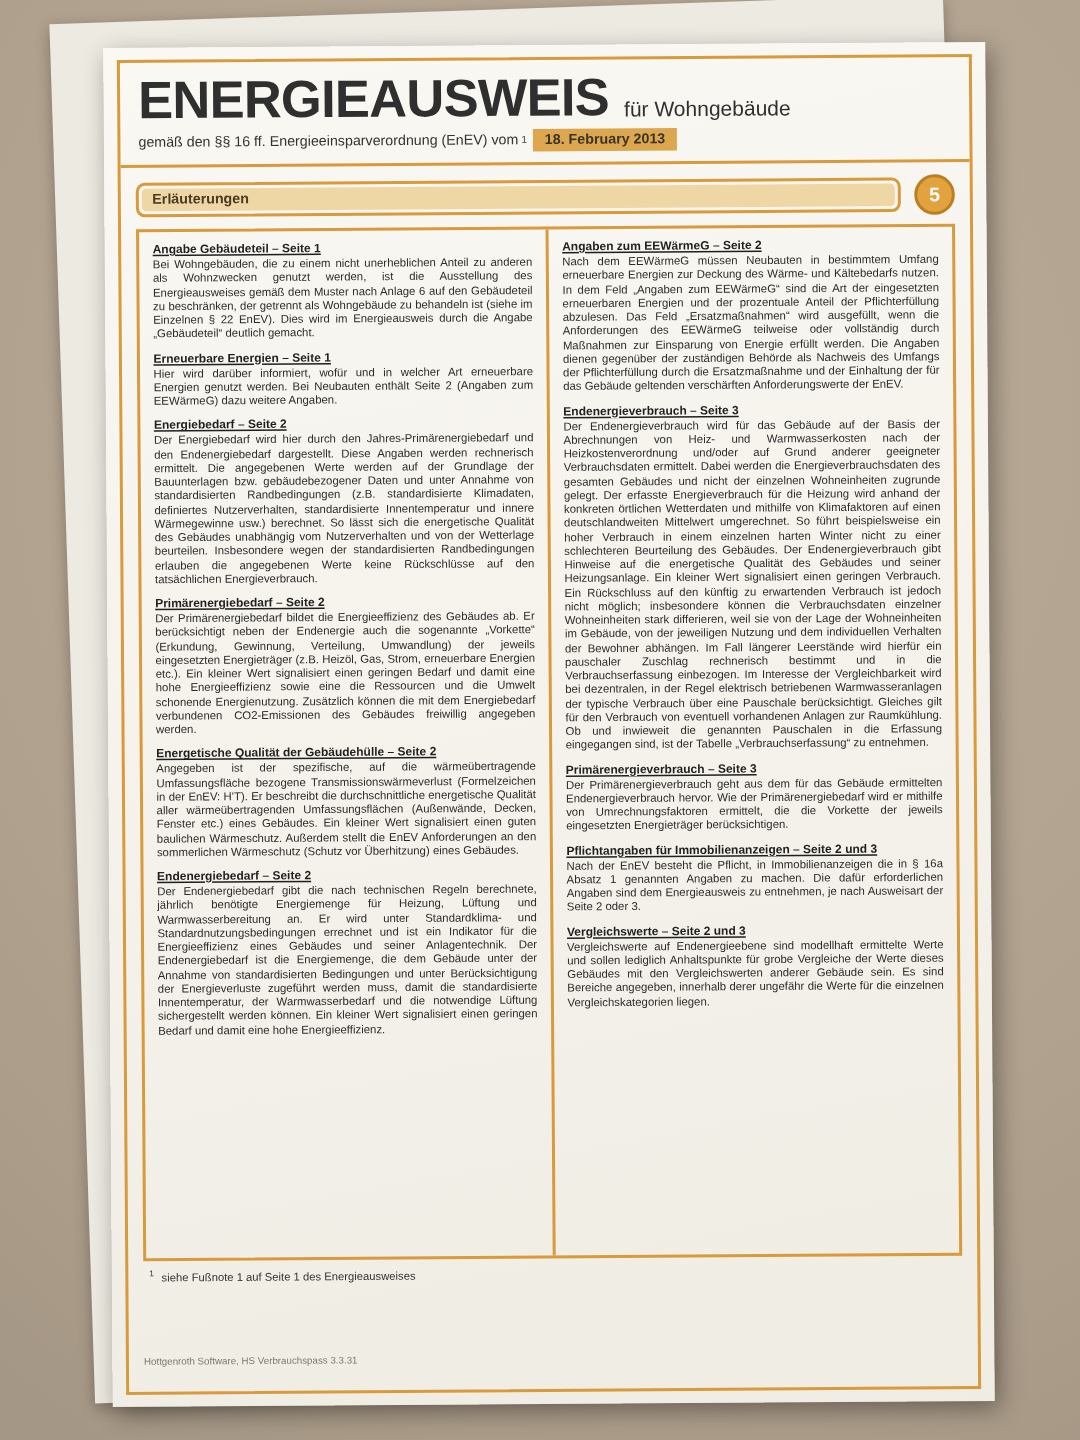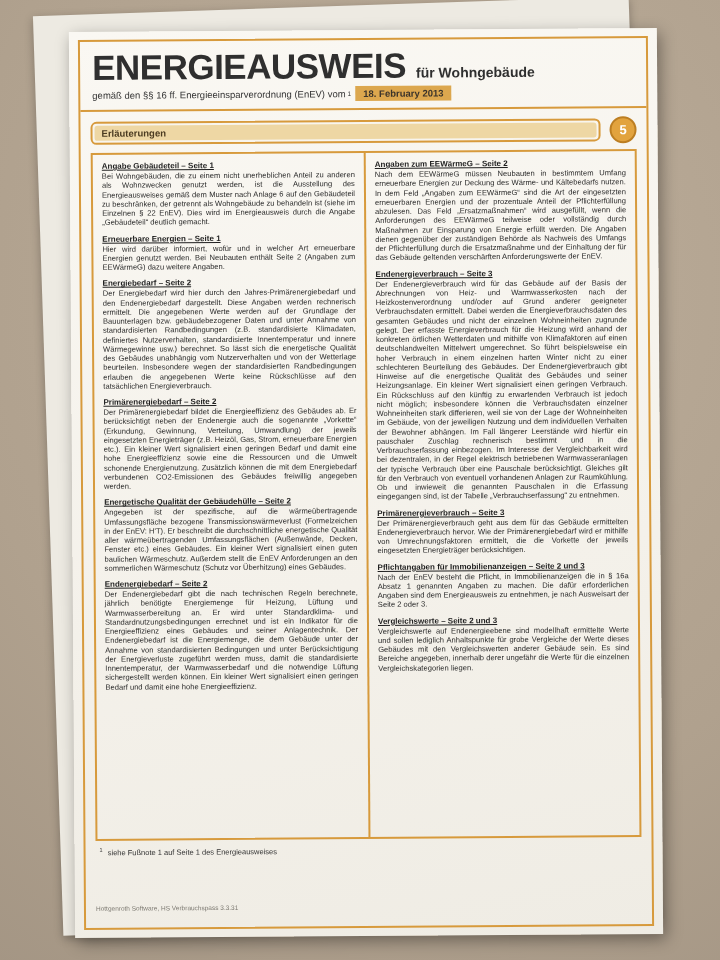--- a/index.html
+++ b/index.html
@@ -43,21 +43,21 @@
   .doc-title {
     margin: 0;
     font-size: 35px;
     font-weight: bold;
     letter-spacing: -0.5px;
     color: #2f2f2f;
     line-height: 1.0;
   }
   .doc-subtitle {
     font-size: 14px;
-    font-weight: bold;
+    font-weight: normal;
     color: #2f2f2f;
     margin-left: 10px;
     padding-bottom: 2px;
     white-space: nowrap;
   }
   .law-line {
     margin-top: 3px;
     font-size: 9.5px;
     color: #333;
     display: flex;

